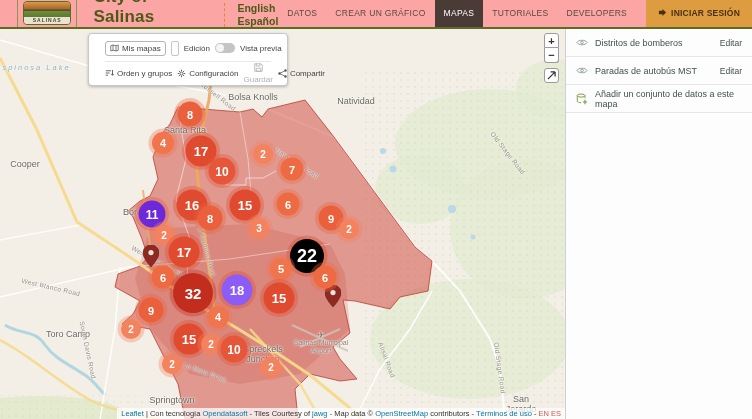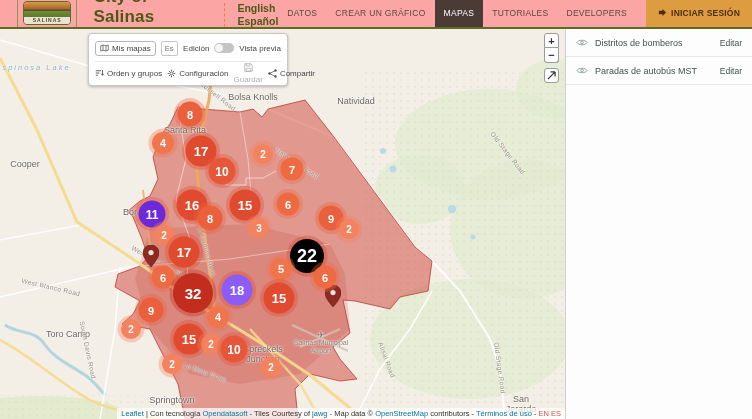--- a/index.html
+++ b/index.html
@@ -36,21 +36,21 @@
   .map-label.water{color:#8fb0c4;font-style:italic;font-size:7.5px;letter-spacing:2px;}
   .map-label.street{color:#958d82;font-size:6.5px;letter-spacing:.4px;white-space:nowrap;}
   .map-label.airport{color:#8a8178;font-size:7px;line-height:8px;}
   .plane{font-size:9px;color:#7d756c;line-height:8px;}
   .cluster{position:absolute;border-radius:50%;display:flex;align-items:center;justify-content:center;
     color:#fff;font-weight:bold;cursor:pointer;transform:translate(-50%,-50%);}
   .pin{position:absolute;cursor:pointer;}
 
   
   .toolbar{position:absolute;left:88px;top:4px;width:200px;background:#fff;border:1px solid #c8c8c8;
-    border-radius:4px;box-shadow:0 1px 3px rgba(0,0,0,.25);padding:4px 6px;z-index:50;}
+    border-radius:4px;box-shadow:0 1px 3px rgba(0,0,0,.25);padding:4px 16px;z-index:50;}
   .tb-row{display:flex;align-items:center;gap:5px;height:20px;}
   .tb-row+.tb-row{border-top:1px solid #e8e8e8;margin-top:3px;padding-top:3px;}
   .btn-mismapas{display:flex;align-items:center;gap:3px;border:1px solid #b5b5b5;border-radius:3px;
     font-size:8px;color:#444;padding:2px 4px;cursor:pointer;background:#fff;white-space:nowrap;}
   .map-name-input{flex:1;min-width:0;border:1px solid #c5c5c5;border-radius:2px;font-size:7.5px;
     padding:2px 3px;color:#444;font-family:"Liberation Sans",sans-serif;}
   .tb-label{font-size:8px;color:#444;white-space:nowrap;}
   .toggle{width:20px;height:10px;background:#c4c4c4;border-radius:6px;position:relative;
     cursor:pointer;flex:none;}
   .toggle .knob{position:absolute;left:1px;top:1px;width:8px;height:8px;border-radius:50%;background:#f5f5f5;}
@@ -302,13 +302,21 @@
       </div>
       <div class="sb-item">
         <svg width="12" height="9" viewBox="0 0 14 10">
           <path d="M1,5 C3,1.5 11,1.5 13,5 C11,8.5 3,8.5 1,5 Z" fill="none" stroke="#8fa19a" stroke-width="1.1"></path>
           <circle cx="7" cy="5" r="1.6" fill="none" stroke="#8fa19a" stroke-width="1.1"></circle>
         </svg>
         <span class="sb-label">Paradas de autobús MST</span>
         <span class="sb-edit">Editar</span>
       </div>
     </div>
+  <div class="sb-item">
+    <svg width="12" height="12" viewBox="0 0 14 14">
+      <ellipse cx="6" cy="3" rx="4.5" ry="1.8" fill="none" stroke="#7a9a3a" stroke-width="1.1"></ellipse>
+      <path d="M1.5,3 V9.5 C1.5,10.5 3.5,11.3 6,11.3 M10.5,3 V6" fill="none" stroke="#7a9a3a" stroke-width="1.1"></path>
+      <path d="M10.5,8 V13 M8,10.5 H13" stroke="#7a9a3a" stroke-width="1.3"></path>
+    </svg>
+    <span class="sb-label">Añadir un conjunto de datos a este mapa</span>
+  </div>
 </div>
 
 </body></html>

